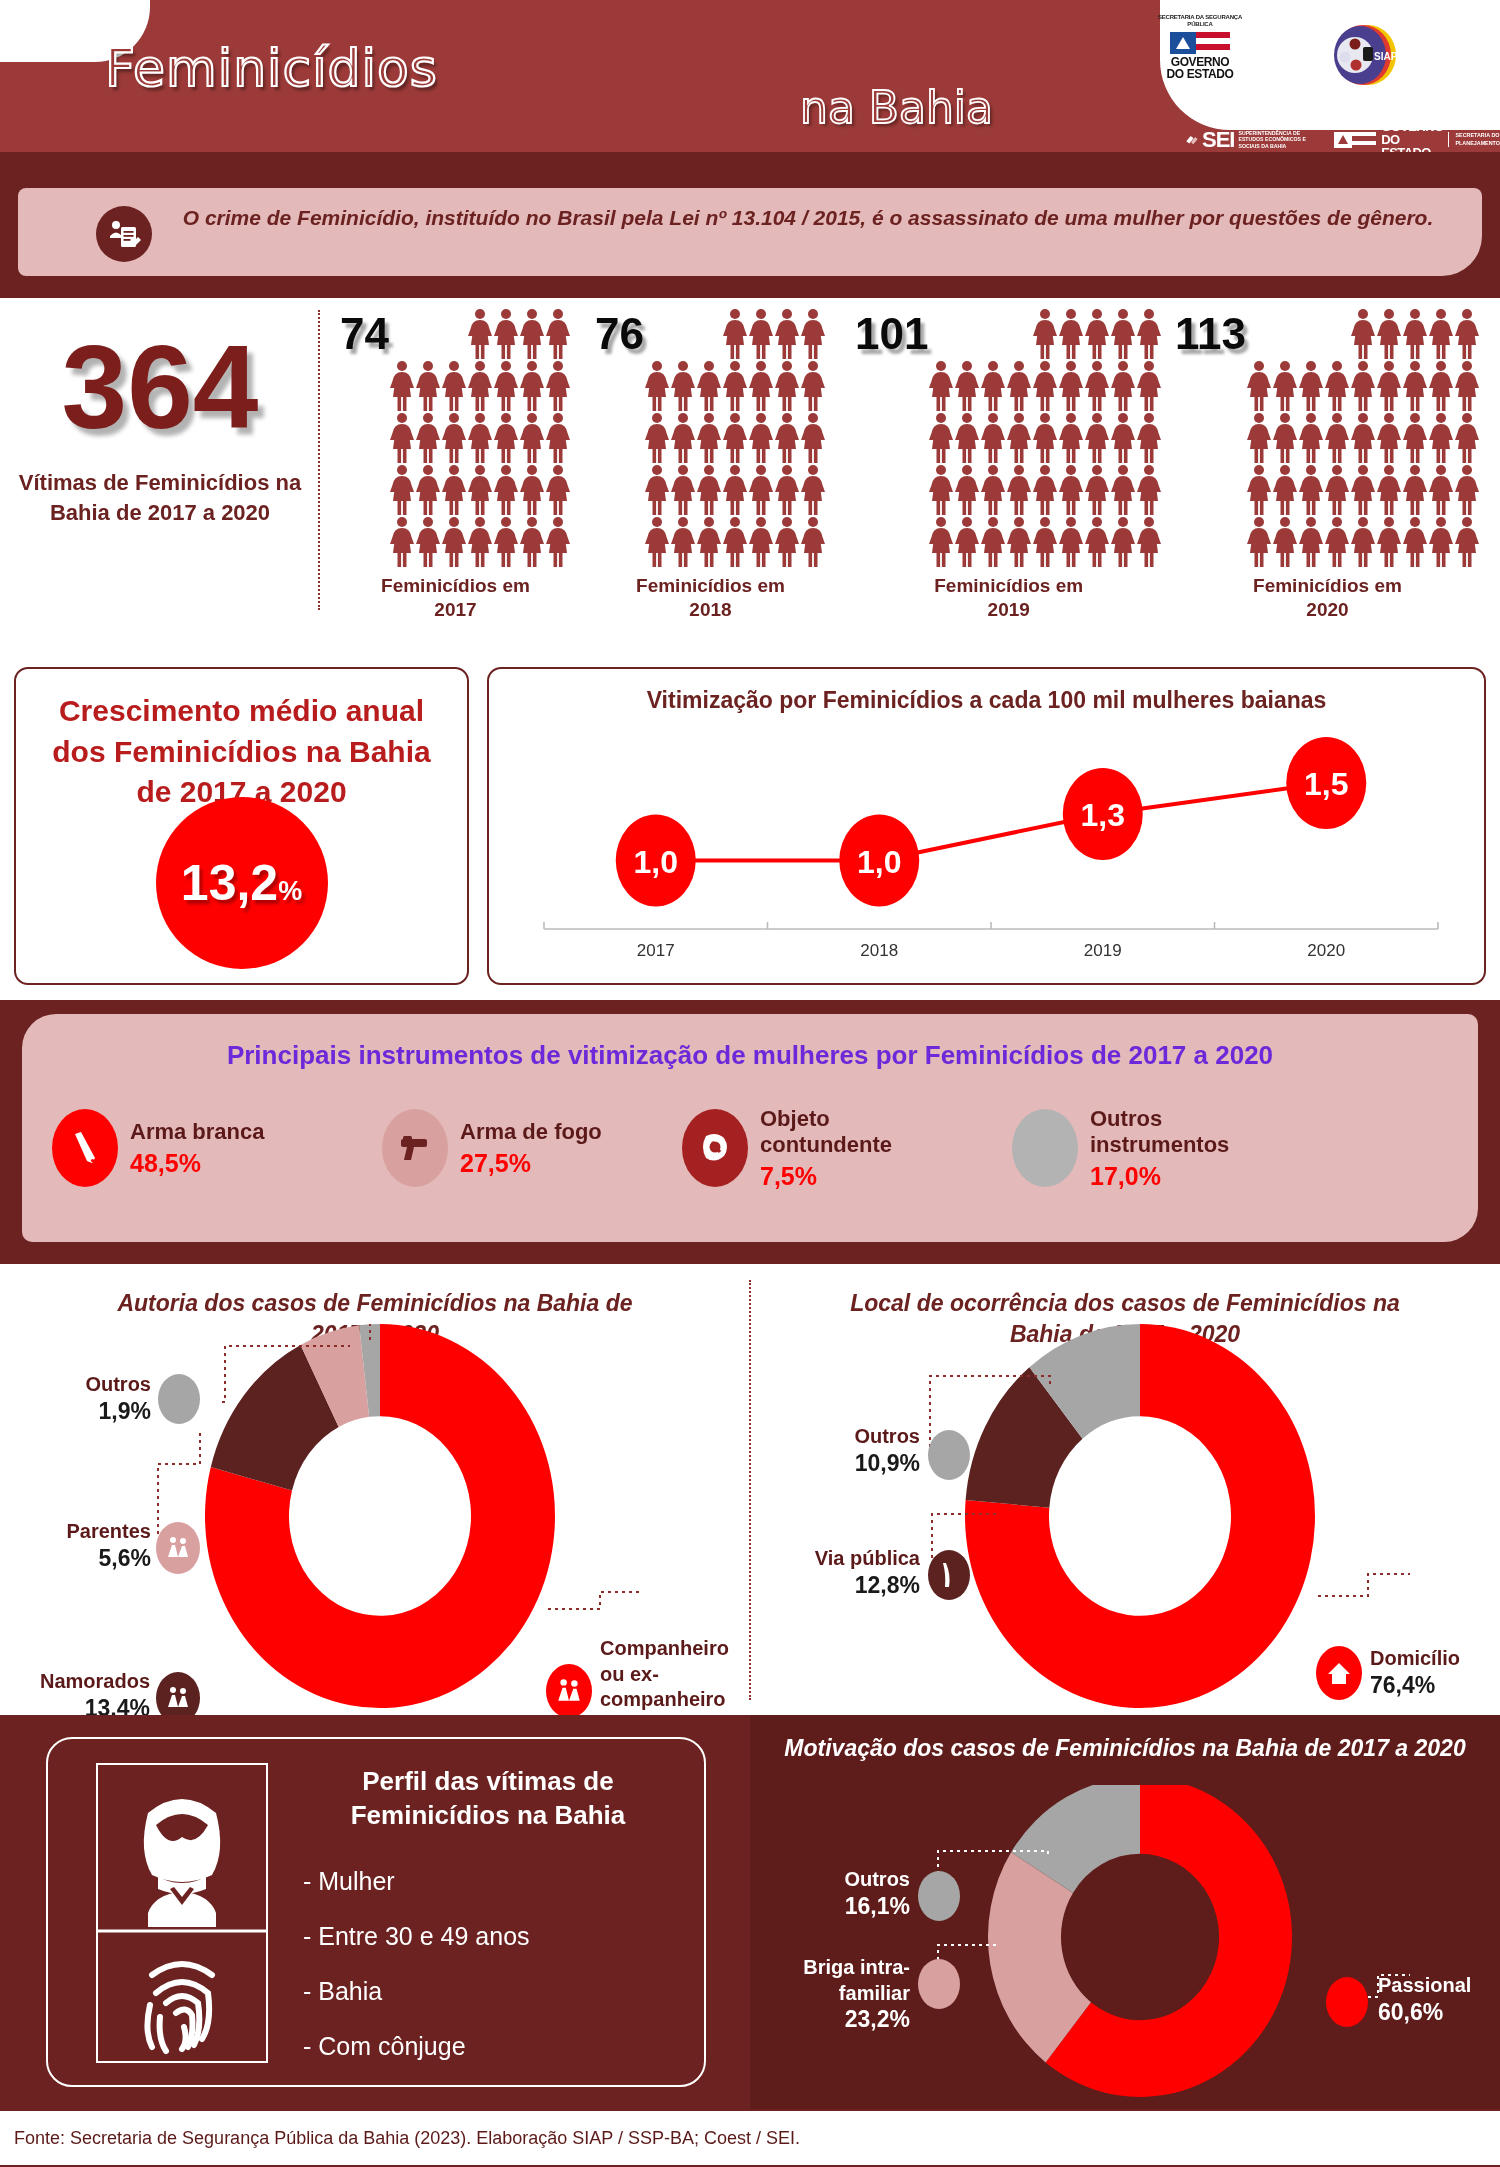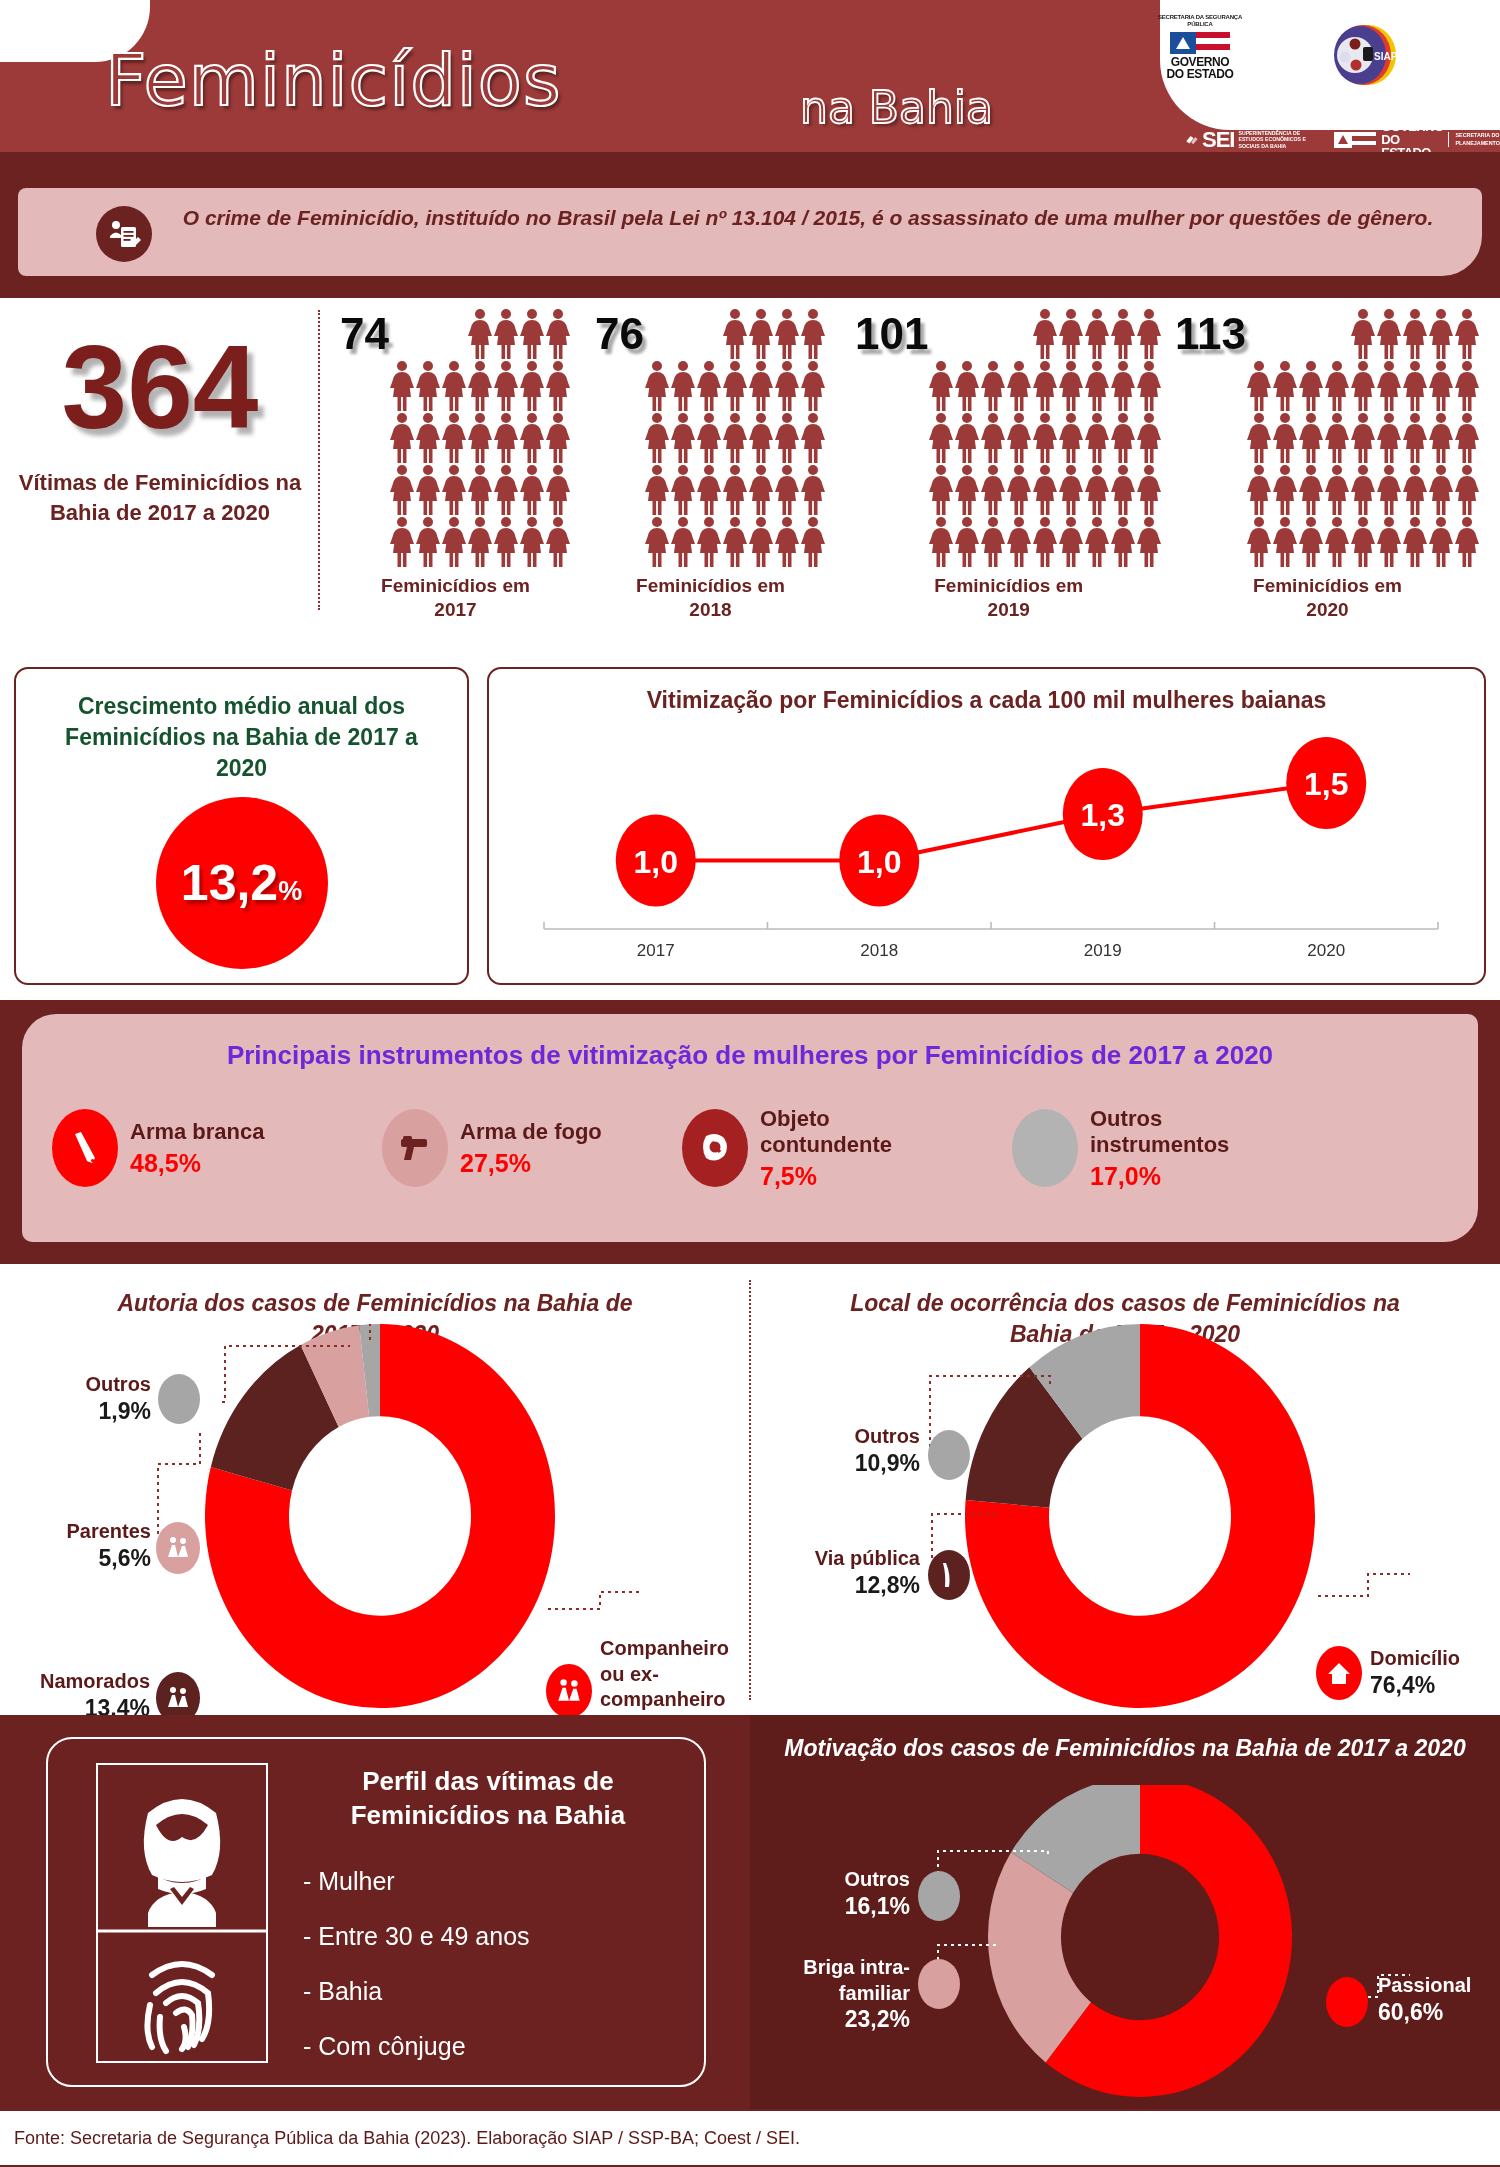--- a/index.html
+++ b/index.html
@@ -32,21 +32,21 @@
     position: absolute; right: 0; top: 0; width: 340px; height: 130px;
     background: #ffffff;
     border-bottom-left-radius: 70px;
   }
   .header-strip {
     position: absolute; left: 0; top: 152px; width: 1500px; height: 28px;
     background: #6B2220;
   }
   .title-main {
     position: absolute; left: 105px; top: 38px;
-    font-size: 72px; font-weight: normal; color: #9B3A38;
+    font-size: 52px; font-weight: normal; color: #9B3A38;
     letter-spacing: 1px;
     -webkit-text-stroke: 2.2px #ffffff;
     text-shadow: 3px 4px 3px rgba(0,0,0,.38);
     font-family: "DejaVu Sans", sans-serif;
   }
   .title-sub {
     position: absolute; left: 800px; top: 82px;
     font-size: 44px; color: #9B3A38;
     -webkit-text-stroke: 1.8px #ffffff;
     text-shadow: 3px 3px 3px rgba(0,0,0,.35);
@@ -125,22 +125,22 @@
     margin-top: 6px; text-align: center; font-size: 19px; font-weight: bold;
     color: #6B2220; line-height: 1.25;
   }
   .fig { width: 26px; height: 52px; display:block; }
 
   
   .mid-row { position: absolute; left: 0; top: 655px; width: 1500px; height: 345px; background: #fff; }
   .rbox { position: absolute; border: 2px solid #6B2220; border-radius: 14px; background:#fff; }
   .growth-box { left: 14px; top: 12px; width: 455px; height: 318px; }
   .growth-title {
-    margin: 22px 26px 0; text-align: center; font-size: 23px; font-weight: bold;
-    color: #14532d; line-height: 1.35;
+    margin: 22px 26px 0; text-align: center; font-size: 30px; font-weight: bold;
+    color: #b91c1c; line-height: 1.35;
   }
   .growth-circle {
     position: absolute; left: 50%; transform: translateX(-50%); top: 128px;
     width: 172px; height: 172px; border-radius: 50%; background: #FF0000;
     display:flex; align-items:center; justify-content:center;
   }
   .growth-val {
     font-size: 50px; font-weight: bold; color:#fff; text-shadow: 3px 4px 3px rgba(0,0,0,.30);
   }
   .growth-val small { font-size: 27px; }

